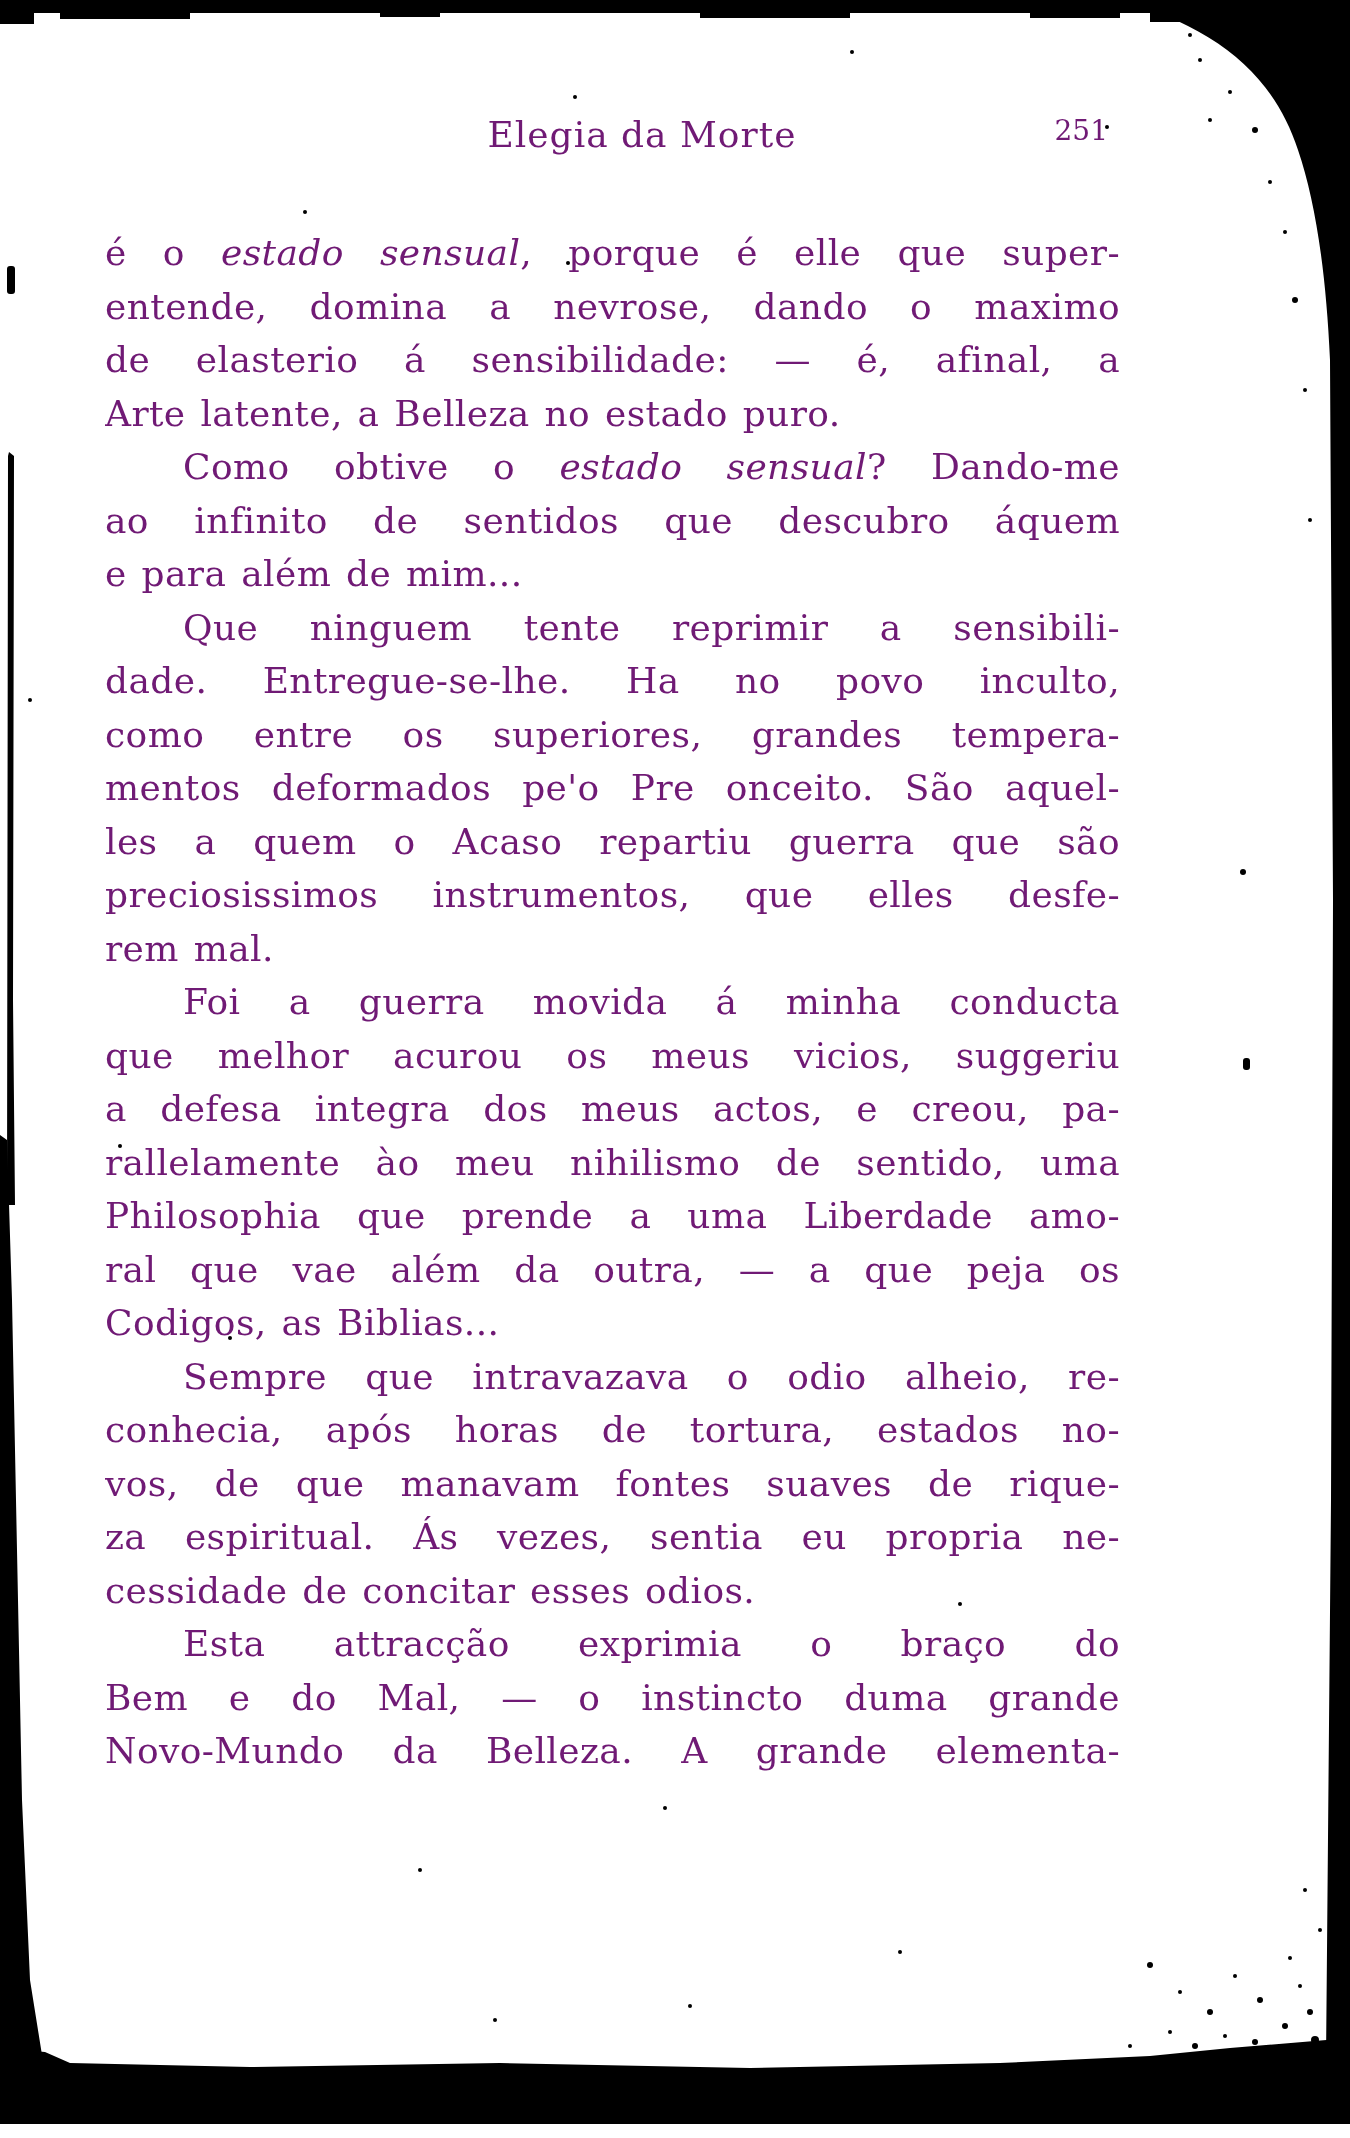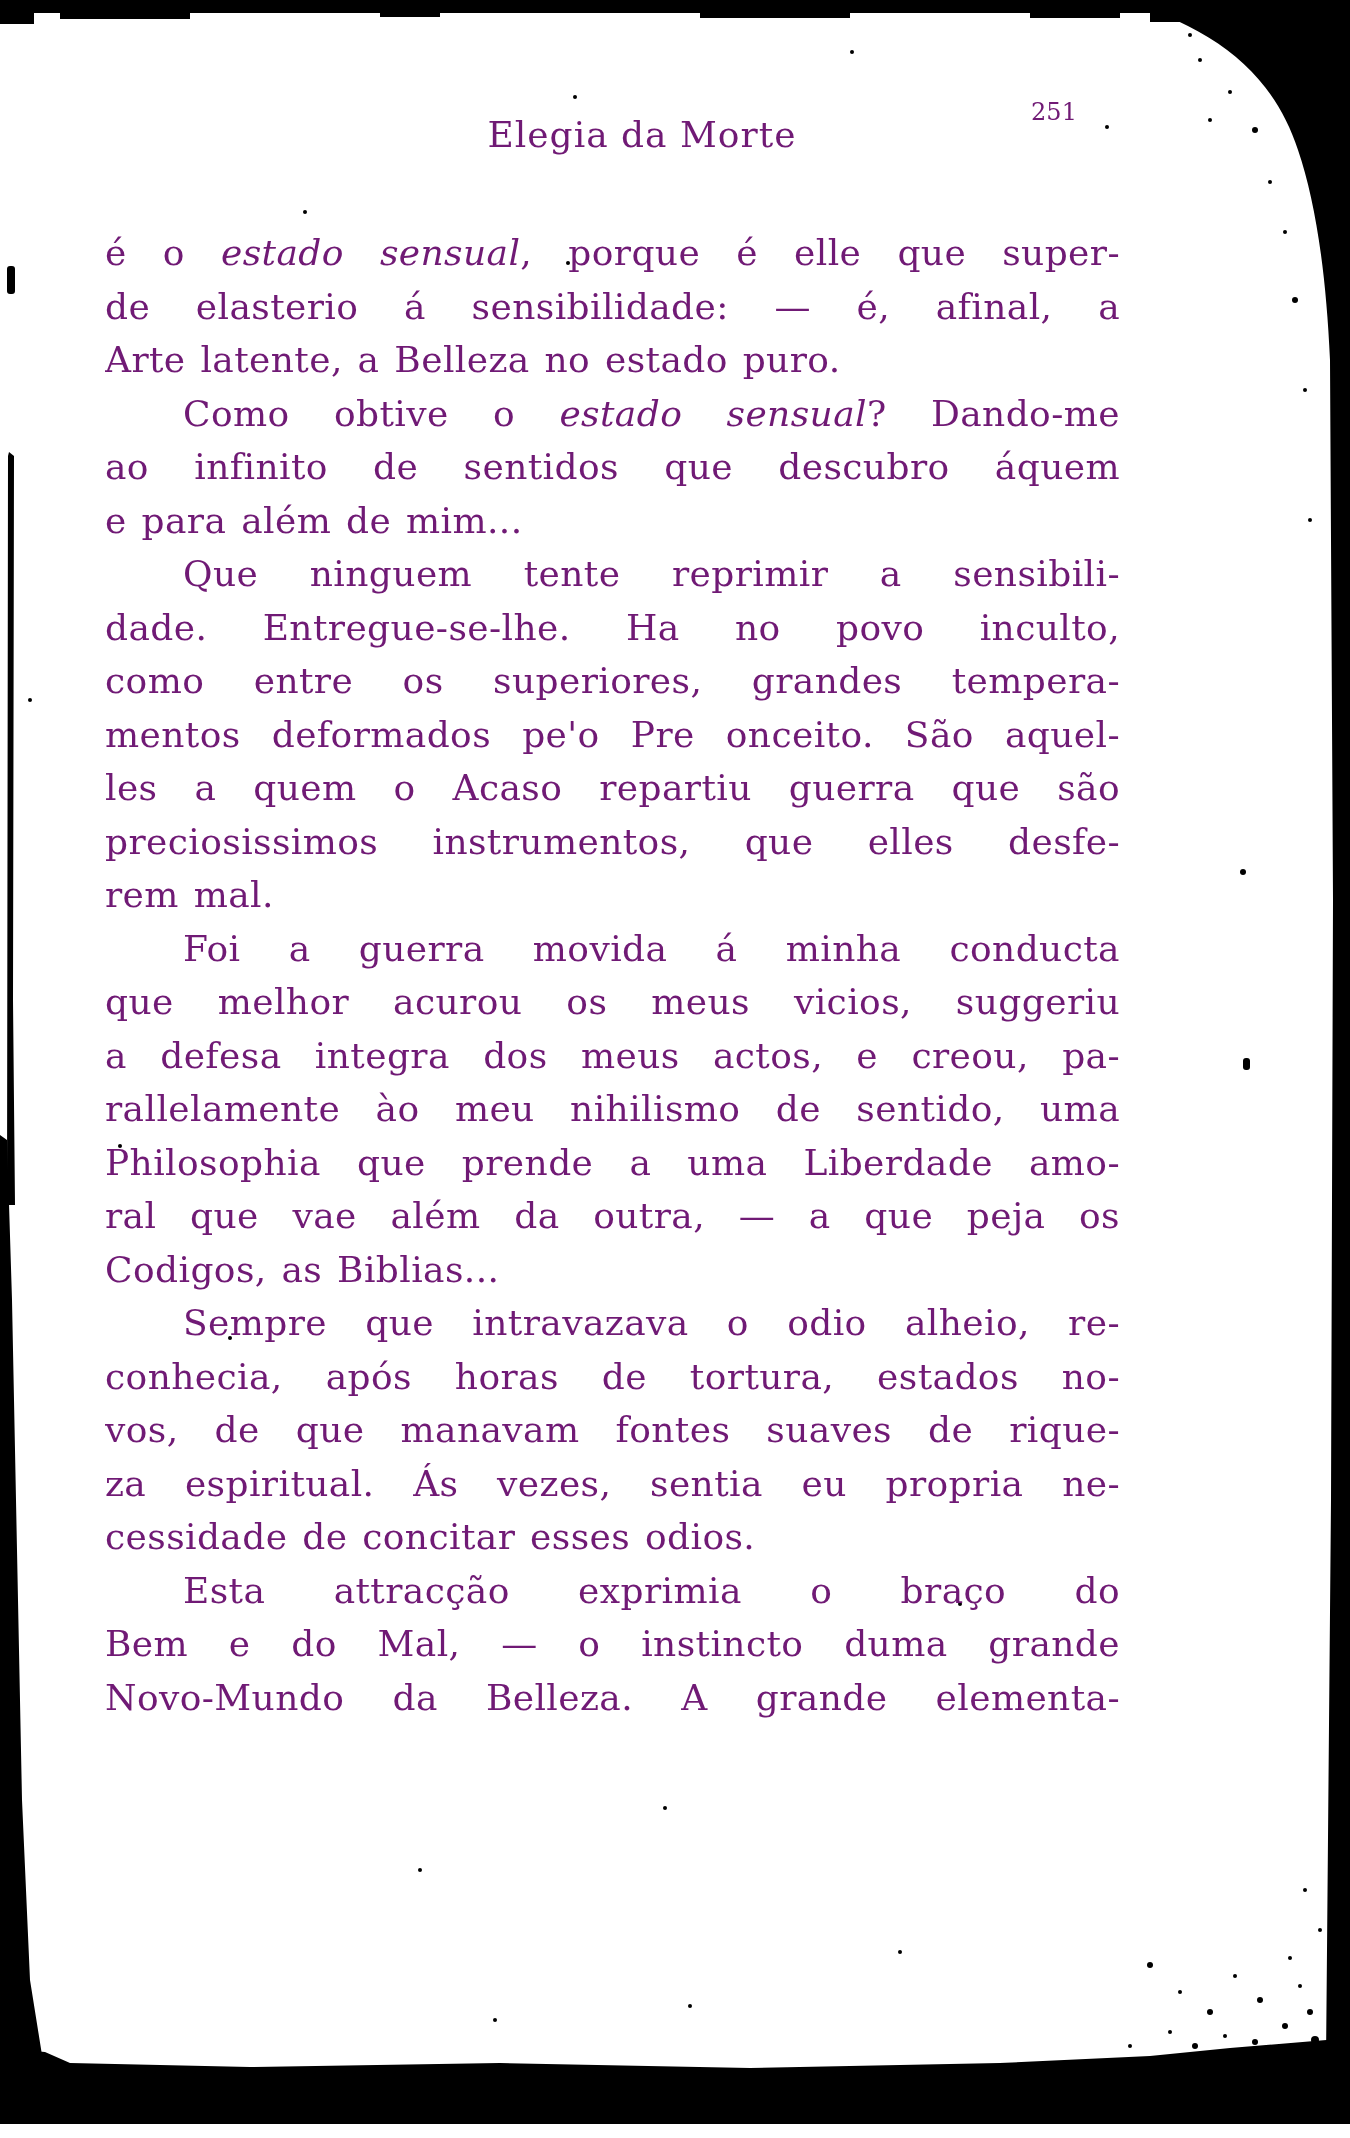--- a/index.html
+++ b/index.html
@@ -16,23 +16,23 @@
     pointer-events:none;
   }
   .header-title{
     position:absolute;left:0;top:114px;width:1284px;
     text-align:center;
     font-size:36px;
     letter-spacing:1px;
     white-space:nowrap;
   }
   .page-number{
-    position:absolute;left:1000px;top:98px;width:108px;
-    text-align:center;
-    font-size:24px;
+    position:absolute;left:1000px;top:114px;width:108px;
+    text-align:right;
+    font-size:28px;
   }
   .body-text{
     position:absolute;left:105px;top:226px;width:1015px;
     font-size:36px;
     letter-spacing:0.4px;
     word-spacing:3px;
   }
   .line{
     line-height:53.5px;
     height:53.5px;
@@ -118,20 +118,21 @@
     <circle cx="1290" cy="1958" r="2"></circle>
       <circle cx="1320" cy="1930" r="2"></circle>
       <circle cx="1305" cy="1890" r="2"></circle>
   </svg>
 
   <div class="header-title">Elegia da Morte</div>
   <div class="page-number">251</div>
 
   <div class="body-text">
       <div class="line j"><span>é o </span><i>estado sensual</i><span>, porque é elle que super-</span></div>
+      <div class="line j"><span>entende, domina a nevrose, dando o maximo</span></div>
       <div class="line j"><span>de elasterio á sensibilidade: — é, afinal, a</span></div>
       <div class="line"><span>Arte latente, a Belleza no estado puro.</span></div>
       <div class="line j ind"><span>Como obtive o </span><i>estado sensual</i><span>? Dando-me</span></div>
       <div class="line j"><span>ao infinito de sentidos que descubro áquem</span></div>
       <div class="line"><span>e para além de mim...</span></div>
       <div class="line j ind"><span>Que ninguem tente reprimir a sensibili-</span></div>
       <div class="line j"><span>dade. Entregue-se-lhe. Ha no povo inculto,</span></div>
       <div class="line j"><span>como entre os superiores, grandes tempera-</span></div>
       <div class="line j"><span>mentos deformados pe'o Pre onceito. São aquel-</span></div>
       <div class="line j"><span>les a quem o Acaso repartiu guerra que são</span></div>

